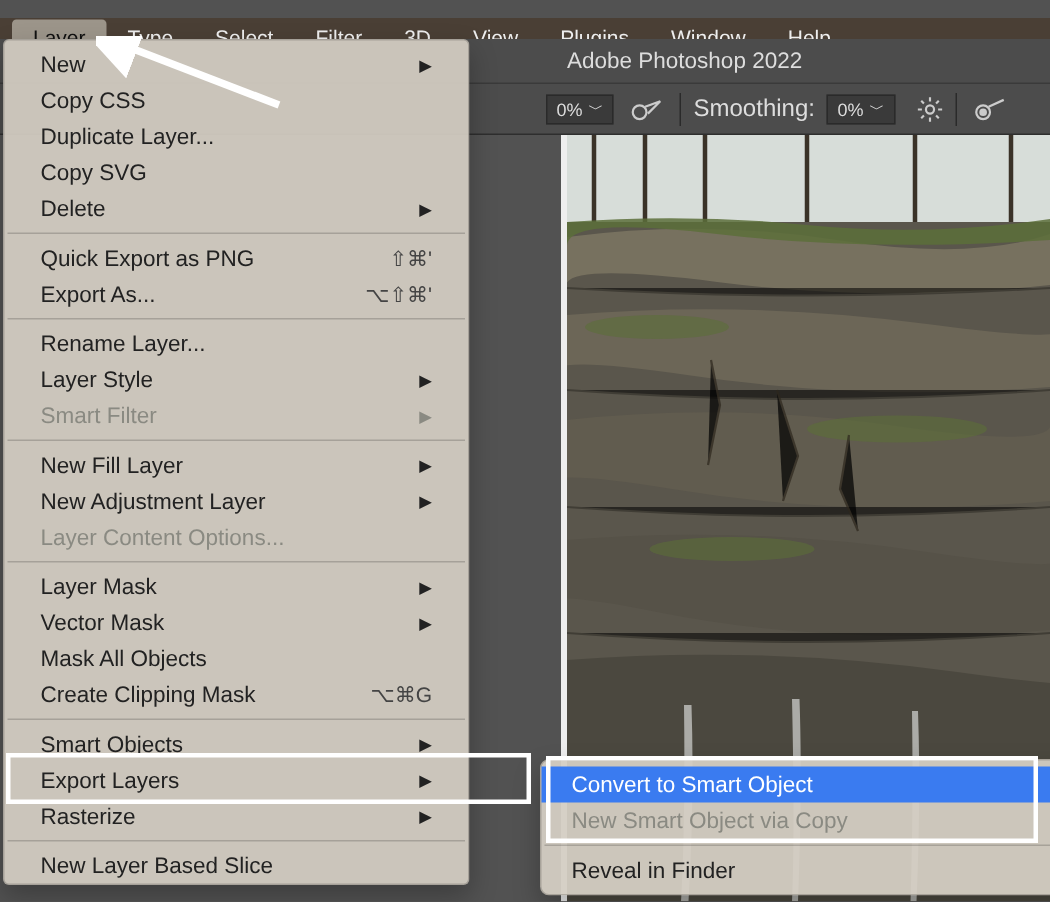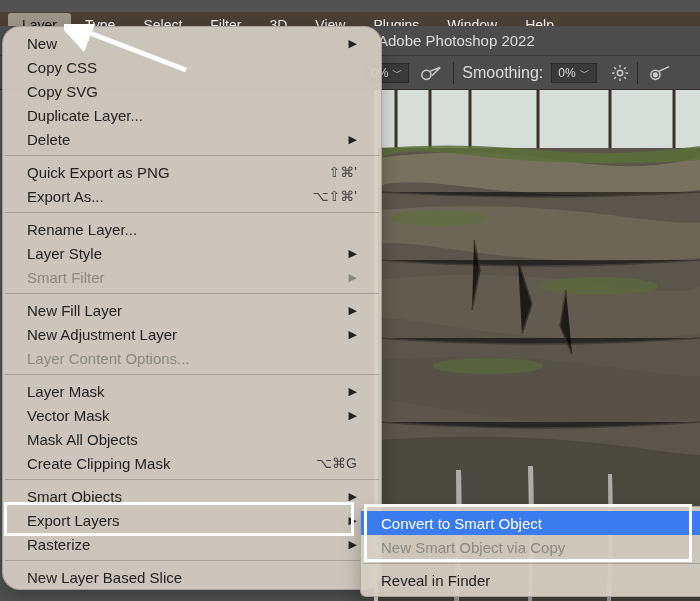--- a/index.html
+++ b/index.html
@@ -16,21 +16,21 @@
   .opticon { width: 28px; height: 22px; color: #ccc; display:flex; align-items:center; justify-content:center;}
   .opticon svg { width: 22px; height: 18px; }
   .optlabel { color: #ddd; font-size: 16px; }
   .gear { width: 18px; height: 18px; color: #ccc; margin-left: 6px;}
   .pipe { width:1px; height:22px; background:#2a2a2a; }
 
   .canvas { position: absolute; top: 90px; left: 0; right: 0; bottom: 0; overflow: hidden; }
   .canvas-border { position:absolute; top:0; left:374px; width:4px; bottom:0; background:#eee;}
   .canvas-img { position: absolute; left: 378px; top: 0; right:0; bottom: 0; }
 
-  .dropdown { position: absolute; top: 26px; left: 2px; width: 380px; background: rgba(212,206,195,0.93); border: 1px solid rgba(0,0,0,.18); border-radius: 18px; padding: 4px 0 0; box-shadow: 0 8px 18px rgba(0,0,0,.25); }
+  .dropdown { position: absolute; top: 26px; left: 2px; width: 311px; background: rgba(212,206,195,0.93); border: 1px solid rgba(0,0,0,.18); border-radius: 4px; padding: 4px 0 0; box-shadow: 0 8px 18px rgba(0,0,0,.25); }
   .menu-item { display: flex; align-items: center; padding: 3px 24px; font-size: 15px; color: #222; position: relative; height: 24px; }
   .menu-item.disabled { color: #8a8a82; }
   .menu-item .shortcut { margin-left: auto; font-size: 14px; color: #444; }
   .menu-item .submenu-ar { margin-left: auto; font-size: 11px; }
   .menu-sep { height: 1px; background: rgba(0,0,0,.18); margin: 4px 2px; }
 
   .submenu { position: absolute; left: 360px; top: 506px; width: 376px; background: rgba(212,206,195,0.94); border: 1px solid rgba(0,0,0,.18); border-radius: 6px; padding: 4px 0; box-shadow: 0 8px 18px rgba(0,0,0,.25); }
   .sub-item { display: flex; align-items: center; padding: 3px 20px; font-size: 15px; color: #222; height: 24px; }
   .sub-item.hover { background: #3a7bf0; color: #fff; }
   .sub-item.disabled { color: #8a8a82; }
@@ -137,24 +137,24 @@
 
 <div class="dropdown" id="layer-dd">
     <div class="menu-item">
       <span>New</span>
       <span class="submenu-ar">▶</span>
     </div>
     <div class="menu-item">
       <span>Copy CSS</span>
     </div>
     <div class="menu-item">
+      <span>Duplicate Layer...</span>
+    </div>
+    <div class="menu-item">
       <span>Copy SVG</span>
-    </div>
-    <div class="menu-item">
-      <span>Duplicate Layer...</span>
     </div>
     <div class="menu-item">
       <span>Delete</span>
       <span class="submenu-ar">▶</span>
     </div>
     <div class="menu-sep"></div>
     <div class="menu-item">
       <span>Quick Export as PNG</span>
       <span class="shortcut">⇧⌘'</span>
     </div>

